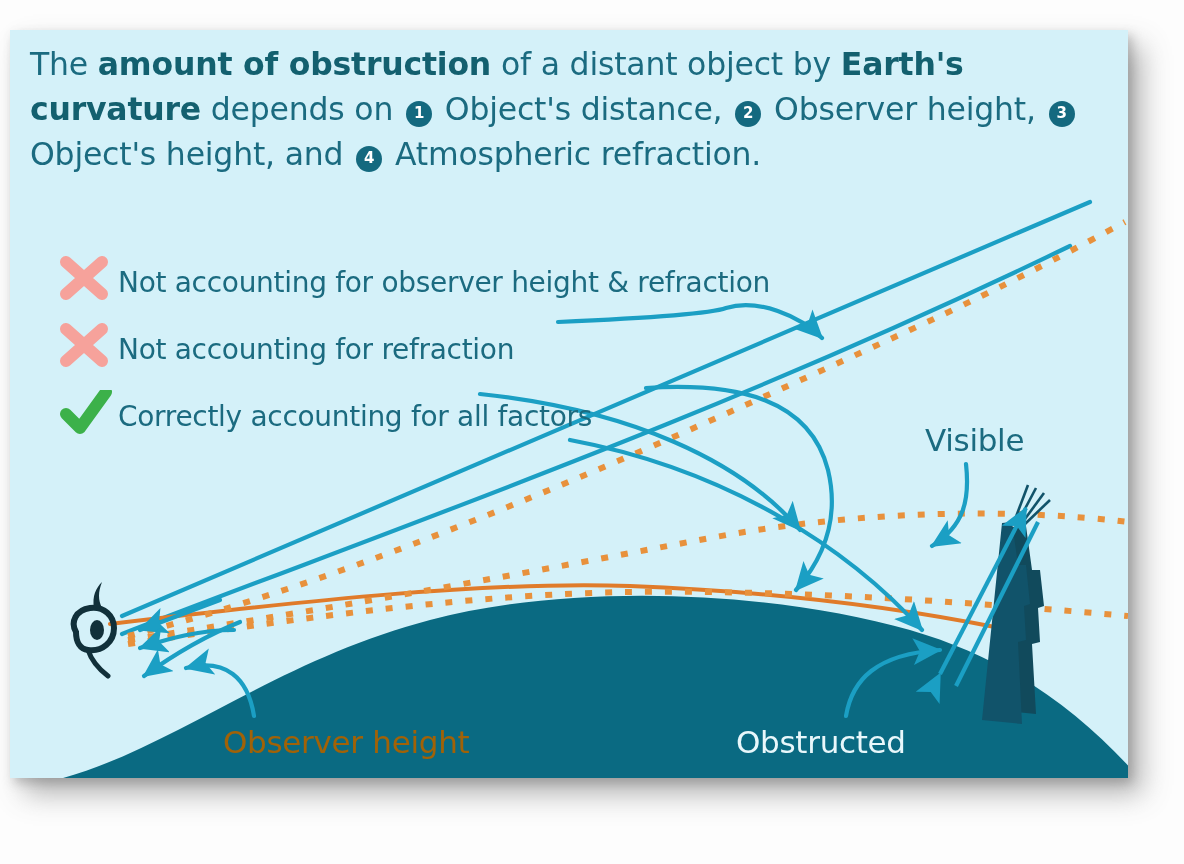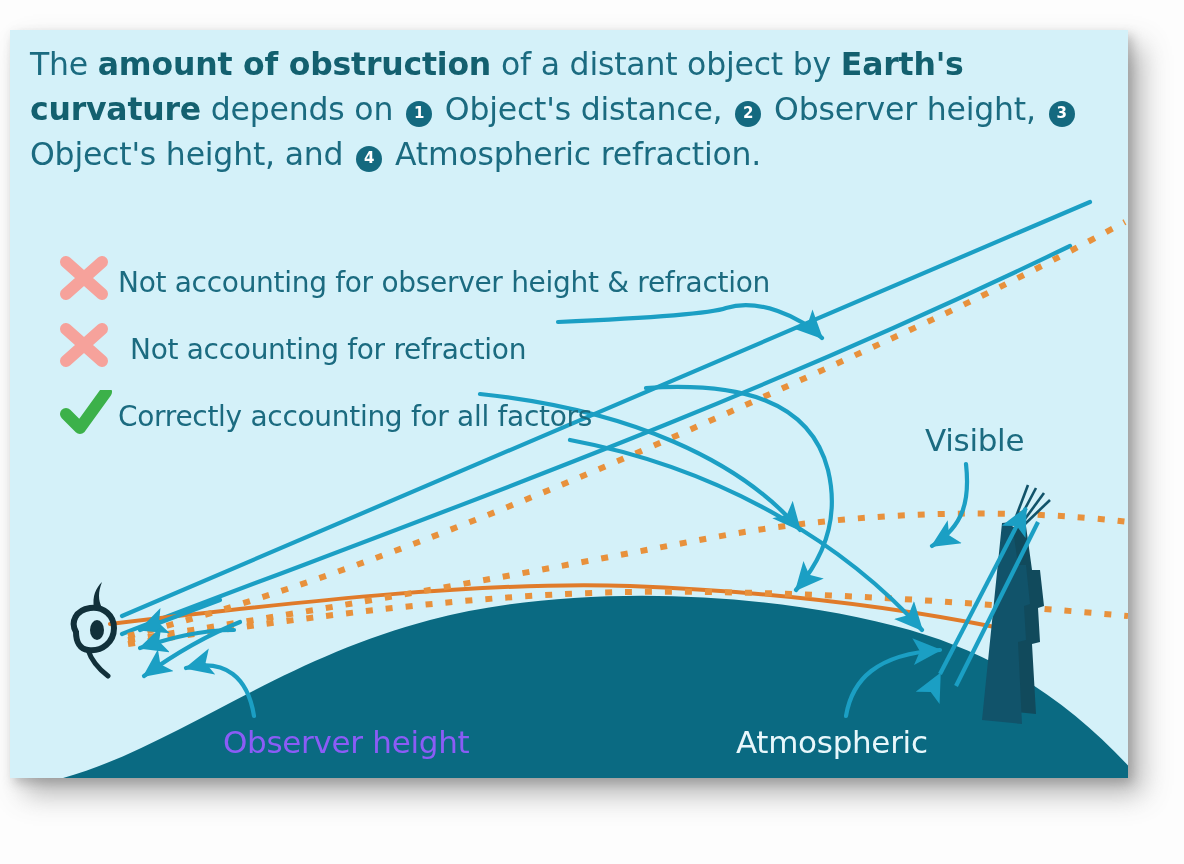--- a/index.html
+++ b/index.html
@@ -33,38 +33,38 @@
     vertical-align:2px;margin:0 3px;
     font-family:"DejaVu Sans", sans-serif;
   }
 
   
   .legend-row{
     position:absolute;left:46px;display:flex;align-items:center;
     height:44px;
   }
   #legend-0{top:226px;}
-  #legend-1{top:293px;gap:12px;}
+  #legend-1{top:293px;}
   #legend-2{top:360px;}
   .legend-mark{width:62px;height:44px;position:relative;flex:0 0 62px;}
   .legend-label{
     font-family:"DejaVu Sans", sans-serif;
     font-size:28px;color:#1b6b80;white-space:nowrap;
     letter-spacing:-0.3px;
     margin-top:8px;
   }
 
   
   .map-label{
     position:absolute;white-space:nowrap;
     font-family:"DejaVu Sans", sans-serif;
     font-size:31px;letter-spacing:-0.3px;
   }
   #label-visible{left:915px;top:392px;color:#1b6b80;}
-  #label-observer-height{left:213px;top:694px;color:#8b5cf6;}
+  #label-observer-height{left:213px;top:694px;color:#a16207;}
   #label-obstructed{left:726px;top:694px;color:#e8f7fb;}
 </style>
 </head>
 <body>
 
 <div id="stage">
 
   <div id="card">
 
     <svg id="card-svg" viewBox="0 0 1118 748">
@@ -159,16 +159,16 @@
       <span class="legend-mark">
         <svg width="62" height="44" viewBox="0 0 62 44">
           <path d="M 10,24 L 24,38 L 50,2" stroke="#3cb14a" stroke-width="12" fill="none" stroke-linecap="round" stroke-linejoin="round"></path>
         </svg>
       </span>
       <span class="legend-label">Correctly accounting for all factors</span>
     </div>
 
     <div class="map-label" id="label-visible">Visible</div>
     <div class="map-label" id="label-observer-height">Observer height</div>
-    <div class="map-label" id="label-obstructed">Atmospheric</div>
+    <div class="map-label" id="label-obstructed">Obstructed</div>
 
   </div>
 </div>
 
 </body></html>

